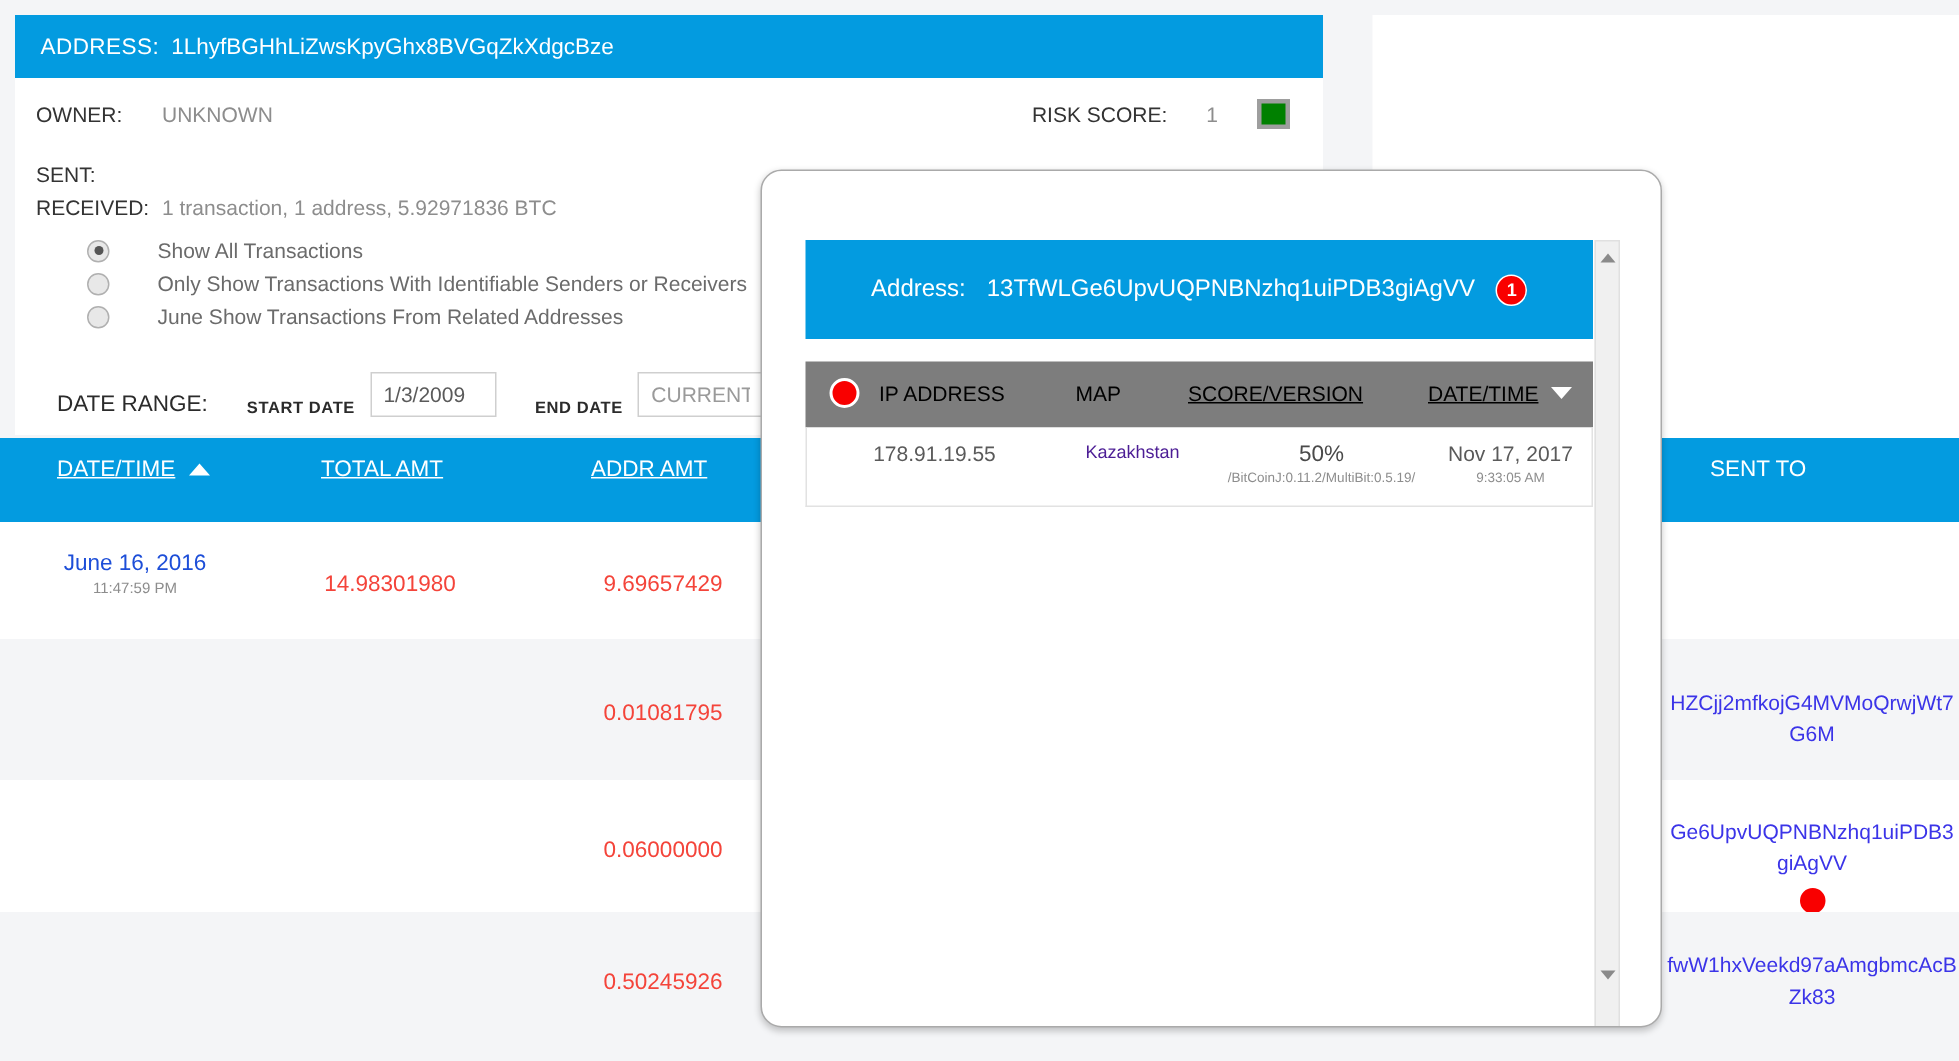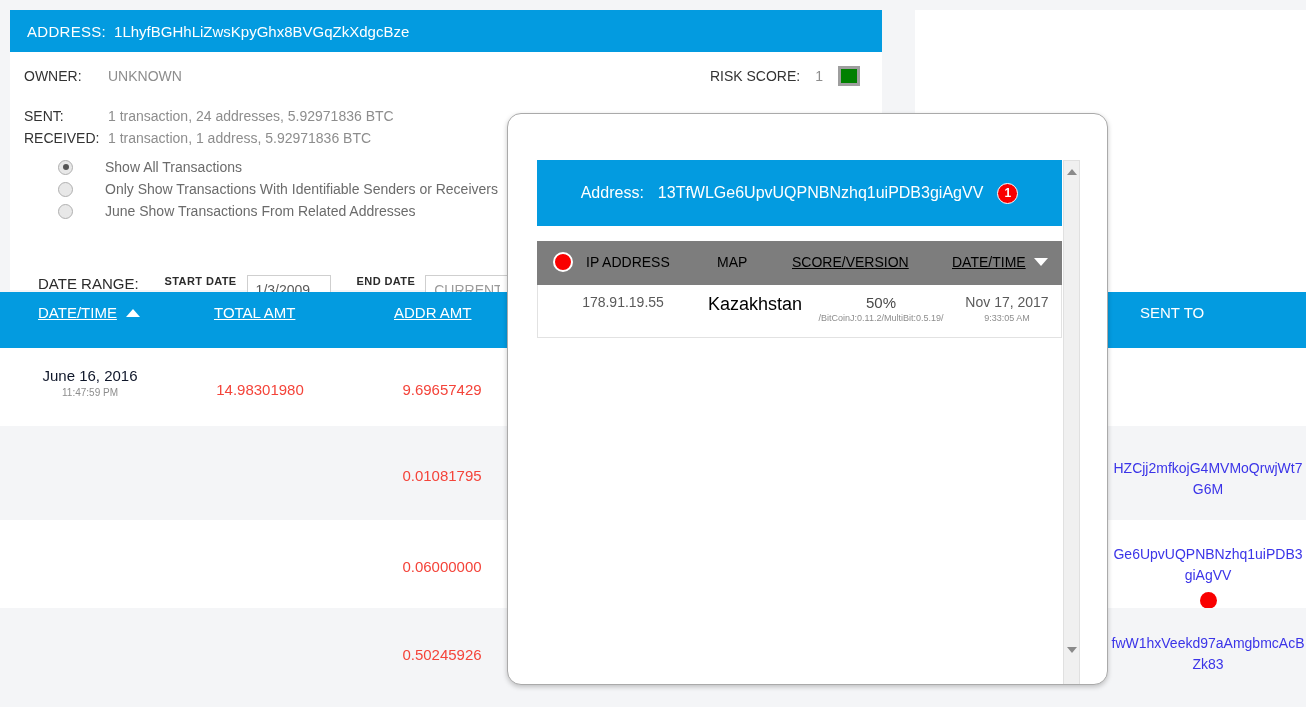--- a/index.html
+++ b/index.html
@@ -40,21 +40,21 @@
     background: #ffffff;
   }
   .info-row { position: absolute; font-size: 14px; color: #555; }
   .info-key { position: absolute; font-size: 14px; color: #333; }
 
   .owner-key { left: 14px; top: 16px; }
   .owner-val { left: 98px; top: 16px; color: #8d8d8d; }
 
   .risk-wrap {
     position: absolute; right: 22px; top: 14px;
-    display: flex; align-items: center; gap: 15px;
+    display: flex; align-items: center; gap: 26px;
   }
   .risk-label { font-size: 14px; color: #333; }
   .risk-num { font-size: 14px; color: #8d8d8d; }
   .risk-badge {
     width: 22px; height: 20px; background: #008000;
     border: 3px solid #9e9e9e;
   }
 
   .sent-key { left: 14px; top: 56px; }
   .sent-val { left: 98px; top: 56px; color: #8d8d8d; }
@@ -77,21 +77,21 @@
   }
   .radio-text {
     margin-left: 32px; font-size: 14px; color: #6b6b6b;
     white-space: nowrap;
     text-align: right;
   }
 
   
   .date-range {
     position: absolute; left: 28px; top: 196px;
-    display: flex; align-items: flex-start; margin-top: 27px;
+    display: flex; align-items: flex-end;
   }
   .dr-title { font-size: 15px; color: #2b2b2b; }
   .dr-sublabel {
     font-size: 11px; font-weight: bold; color: #2b2b2b;
     letter-spacing: .4px; margin-left: 26px;
   }
   .dr-input {
     margin-left: 10px; width: 84px; height: 30px;
     border: 1px solid #cfcfcf; background: #fff;
     font-size: 14px; color: #5a5a5a; font-family: "Liberation Sans", sans-serif;
@@ -126,21 +126,21 @@
   .trow { position: relative; width: 1306px; }
   .trow.odd  { background: #ffffff; }
   .trow.even { background: #f4f5f7; }
 
   .cell { position: absolute; text-align: center; }
   .c-date  { left: 10px;  width: 160px; }
   .c-total { left: 190px; width: 140px; }
   .c-addr  { left: 372px; width: 140px; }
   .c-sent  { left: 1110px; width: 196px; }
 
-  .date-main { font-size: 15px; color: #0f172a; }
+  .date-main { font-size: 15px; color: #1d4ed8; }
   .date-sub  { font-size: 10px; color: #8d8d8d; margin-top: 3px; }
   .amt { font-size: 15px; color: #F4443A; }
   .sent-addr {
     font-size: 14px; color: #3b34e8; line-height: 21px;
     word-break: break-all;
   }
   .sent-dot {
     width: 17px; height: 17px; border-radius: 50%;
     background: #F90000; margin: 6px auto 0;
   }
@@ -212,21 +212,21 @@
   }
 
   .modal-row {
     position: absolute; left: 29px; top: 171px;
     width: 525px; height: 53px;
     background: #ffffff;
     border: 1px solid #e2e2e2; border-top: none;
   }
   .mcell { position: absolute; text-align: center; top: 9px; }
   .mc-ip    { left: 10px;  width: 150px; font-size: 14px; color: #5a5a5a; }
-  .mc-map   { left: 162px; width: 110px; font-size: 18px; color: #000000; }
+  .mc-map   { left: 162px; width: 110px; font-size: 12px; color: #4c1d95; }
   .mc-score { left: 268px; width: 150px; }
   .mc-date  { left: 414px; width: 110px; }
   .score-pct { font-size: 15px; color: #4a4a4a; }
   .score-ver { font-size: 9px; color: #8d8d8d; margin-top: 2px; }
   .mdate-main { font-size: 14px; color: #5a5a5a; }
   .mdate-sub  { font-size: 9px; color: #8d8d8d; margin-top: 3px; }
 </style>
 </head>
 <body>
 
@@ -244,21 +244,20 @@
     <span class="info-key owner-key">OWNER:</span>
     <span class="info-row owner-val">UNKNOWN</span>
 
     <div class="risk-wrap">
       <span class="risk-label">RISK SCORE:</span>
       <span class="risk-num">1</span>
       <span class="risk-badge"></span>
     </div>
 
     <span class="info-key sent-key">SENT:</span>
-    <span class="info-row sent-val">1 transaction, 24 addresses, 5.92971836 BTC</span>
     <span class="info-key recv-key">RECEIVED:</span>
     <span class="info-row recv-val">1 transaction, 1 address, 5.92971836 BTC</span>
 
     <div class="radios">
       <div class="radio-line">
         <span class="radio-dot on"></span>
         <span class="radio-text">Show All Transactions</span>
       </div>
       <div class="radio-line">
         <span class="radio-dot"></span>

